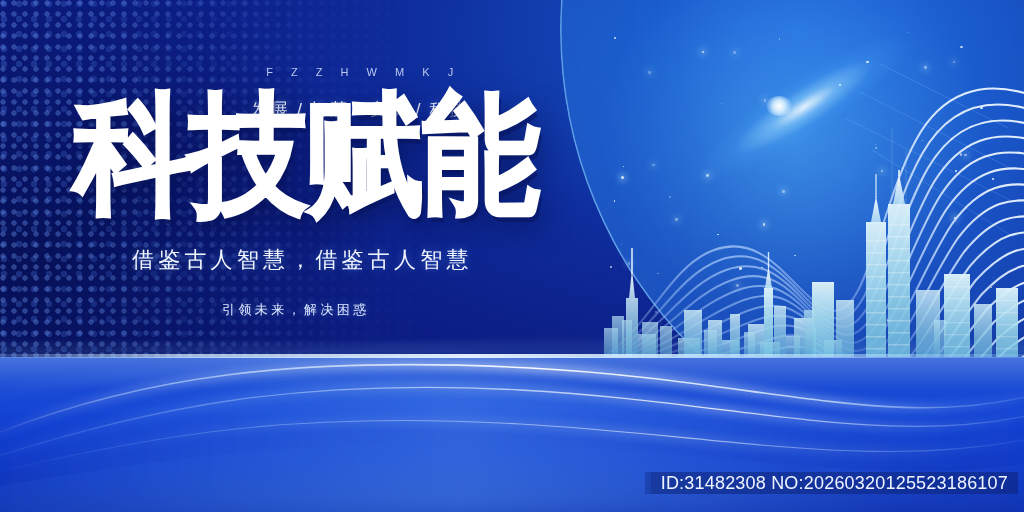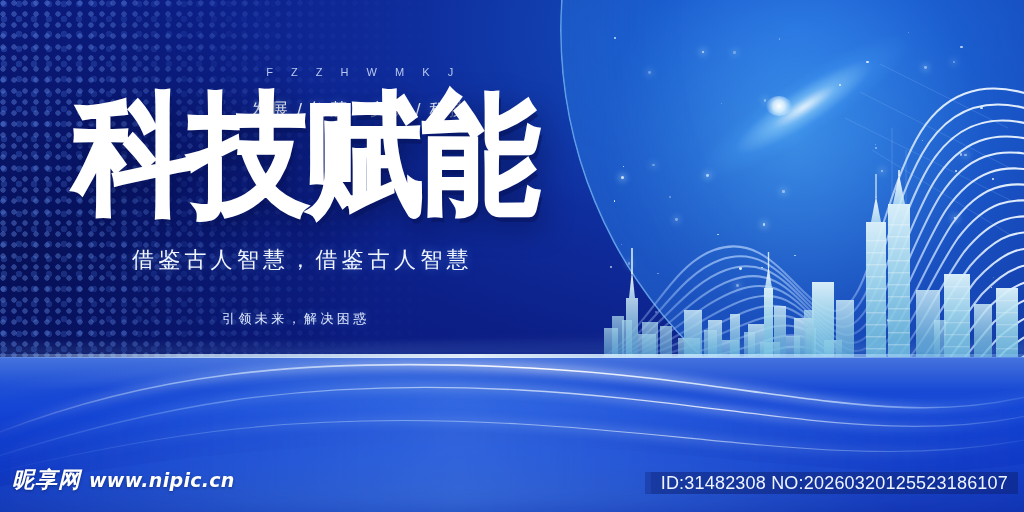--- a/index.html
+++ b/index.html
@@ -128,21 +128,21 @@
       6px 10px 26px rgba(4,12,70,.65);
     -webkit-text-stroke:2.5px #ffffff;
     transform:scaleY(1.12);transform-origin:left top;
   }
   #subTitle{
     position:absolute;left:132px;top:245px;
     color:#f0f5ff;font-size:22px;letter-spacing:4.2px;font-weight:400;
     white-space:nowrap;text-shadow:0 0 10px rgba(110,175,255,.45);
   }
   #tagLine{
-    position:absolute;left:222px;top:310px;
+    position:absolute;left:222px;top:301px;
     color:#dfe9ff;font-size:13px;letter-spacing:3.4px;font-weight:400;
     white-space:nowrap;text-shadow:0 0 8px rgba(110,175,255,.4);
   }
 
   
   #wmLogo{
     position:absolute;left:12px;top:469px;display:flex;align-items:center;gap:8px;
   }
   #wmMark{
     font-family:"DejaVu Sans","Liberation Sans",sans-serif;
@@ -461,20 +461,16 @@
 
     <div id="cnTags">发展 / 智慧 / 文明 / 科技</div>
 
     <div id="mainTitle">科技赋能</div>
 
     <div id="subTitle">借鉴古人智慧，借鉴古人智慧</div>
 
     <div id="tagLine">引领未来，解决困惑</div>
   </div>
 
-  <div id="wmLogo">
-    <span id="wmMark">昵享网</span>
-    <span id="wmUrl">www.nipic.cn</span>
-  </div>
 
   <div id="idTag">ID:31482308 NO:20260320125523186107</div>
 
 </div>
 
 </body></html>

